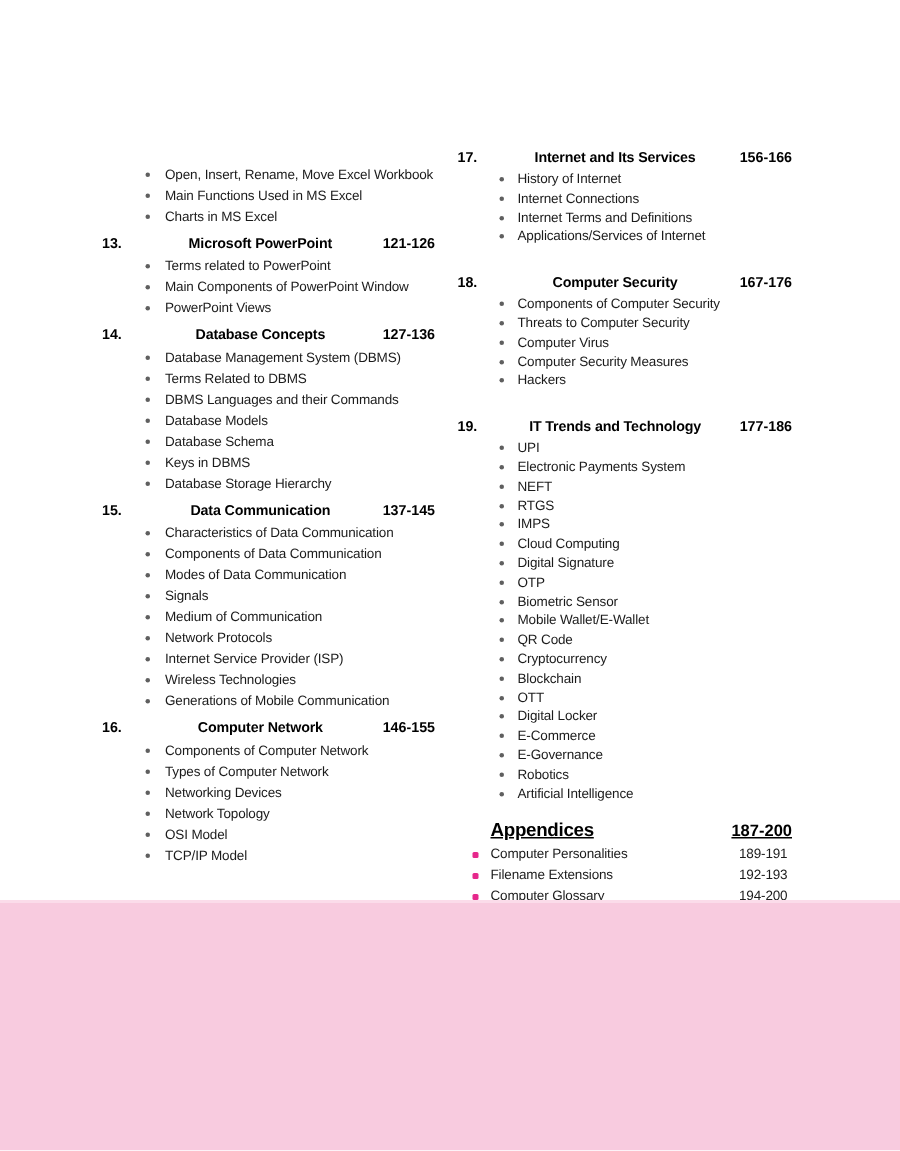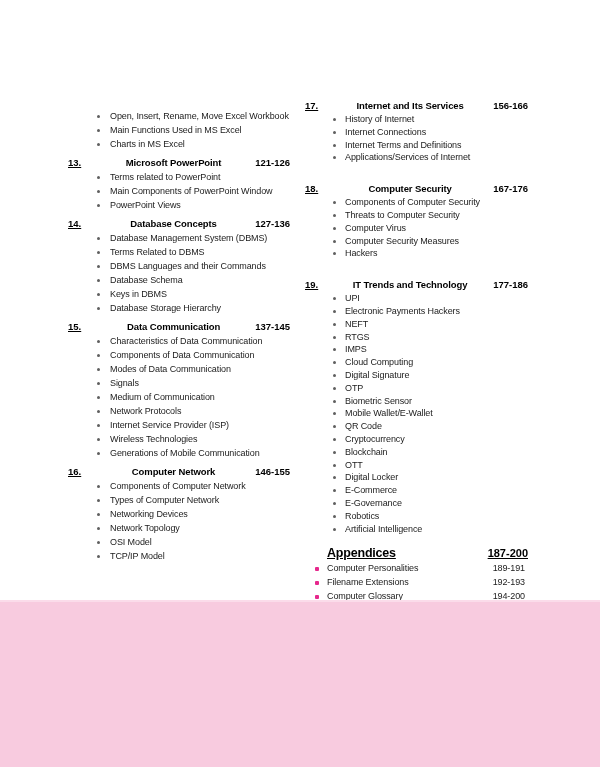--- a/index.html
+++ b/index.html
@@ -15,21 +15,21 @@
   .dot { position:absolute; left:29px; top:5.5px; width:3px; height:3px; border-radius:50%; background:#5f5f5f; }
 
   .col-right .item { padding-left:40px; line-height:12.8px; }
   .col-right .dot { left:28px; top:5px; }
 
   .chapter { margin-top:5px; }
   .col-right .chapter { margin-top:18px; }
   .col-right .chapter:first-child { margin-top:0; }
 
   .chapter-row { display:flex; font-weight:bold; font-size:9.5px; line-height:14px; color:#000; }
-  .num   { width:24px;text-decoration:underline; }
+  .num   { width:24px; }
   .col-right .num { width:22px; }
   .title { flex:1; letter-spacing:-0.1px;text-align:center; }
   .pages { text-align:right; white-space:nowrap; }
 
   .appendices { margin-top:10px; }
   .app-header { display:flex; align-items:baseline; padding-left:22px; font-weight:bold; color:#000; line-height:17px;text-decoration:underline; }
   .app-title { flex:1; font-size:12.5px; letter-spacing:-0.2px; }
   .app-pages { font-size:11px; }
   .app-item { position:relative; display:flex; padding-left:22px; font-size:9px; line-height:13.8px; letter-spacing:-0.1px; }
   .pdot { position:absolute; left:10px; top:5px; width:4px; height:4px; border-radius:1px; }
@@ -60,20 +60,21 @@
       </div>
       <div class="chapter">
         <div class="chapter-row">
           <span class="num">14.</span>
           <span class="title">Database Concepts</span>
           <span class="pages">127-136</span>
         </div>
         <div class="item"><span class="dot"></span><span class="item-label">Database Management System (DBMS)</span></div>
         <div class="item"><span class="dot"></span><span class="item-label">Terms Related to DBMS</span></div>
         <div class="item"><span class="dot"></span><span class="item-label">DBMS Languages and their Commands</span></div>
+        <div class="item"><span class="dot"></span><span class="item-label">Database Models</span></div>
         <div class="item"><span class="dot"></span><span class="item-label">Database Schema</span></div>
         <div class="item"><span class="dot"></span><span class="item-label">Keys in DBMS</span></div>
         <div class="item"><span class="dot"></span><span class="item-label">Database Storage Hierarchy</span></div>
       </div>
       <div class="chapter">
         <div class="chapter-row">
           <span class="num">15.</span>
           <span class="title">Data Communication</span>
           <span class="pages">137-145</span>
         </div>
@@ -125,21 +126,21 @@
         <div class="item"><span class="dot"></span><span class="item-label">Computer Security Measures</span></div>
         <div class="item"><span class="dot"></span><span class="item-label">Hackers</span></div>
       </div>
       <div class="chapter">
         <div class="chapter-row">
           <span class="num">19.</span>
           <span class="title">IT Trends and Technology</span>
           <span class="pages">177-186</span>
         </div>
         <div class="item"><span class="dot"></span><span class="item-label">UPI</span></div>
-        <div class="item"><span class="dot"></span><span class="item-label">Electronic Payments Hackers</span></div>
+        <div class="item"><span class="dot"></span><span class="item-label">Electronic Payments System</span></div>
         <div class="item"><span class="dot"></span><span class="item-label">NEFT</span></div>
         <div class="item"><span class="dot"></span><span class="item-label">RTGS</span></div>
         <div class="item"><span class="dot"></span><span class="item-label">IMPS</span></div>
         <div class="item"><span class="dot"></span><span class="item-label">Cloud Computing</span></div>
         <div class="item"><span class="dot"></span><span class="item-label">Digital Signature</span></div>
         <div class="item"><span class="dot"></span><span class="item-label">OTP</span></div>
         <div class="item"><span class="dot"></span><span class="item-label">Biometric Sensor</span></div>
         <div class="item"><span class="dot"></span><span class="item-label">Mobile Wallet/E-Wallet</span></div>
         <div class="item"><span class="dot"></span><span class="item-label">QR Code</span></div>
         <div class="item"><span class="dot"></span><span class="item-label">Cryptocurrency</span></div>

